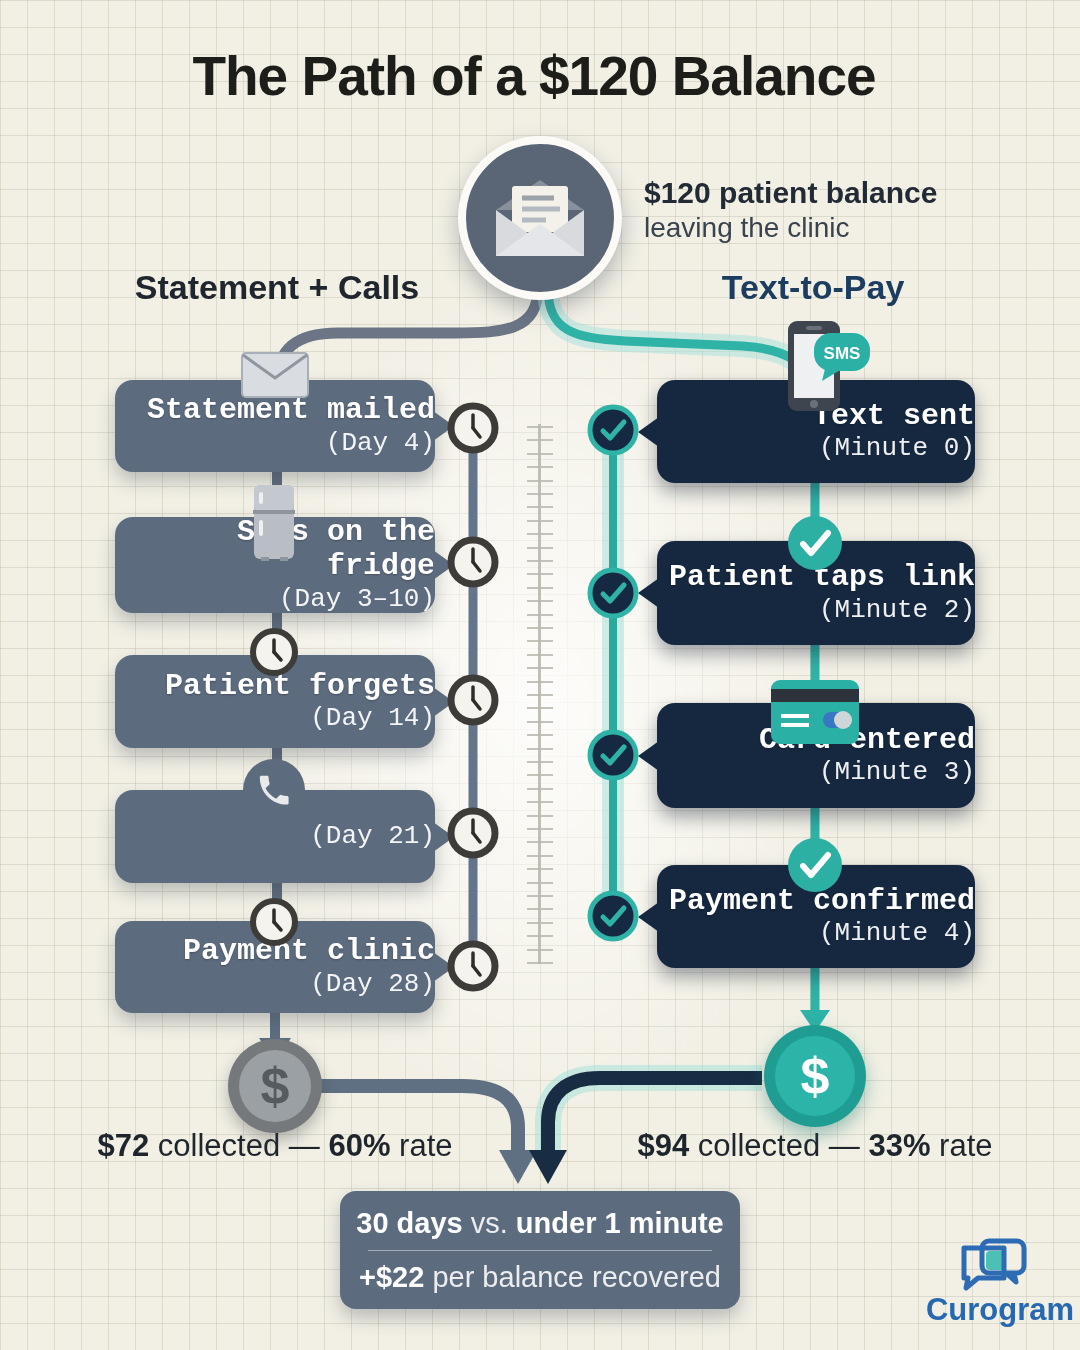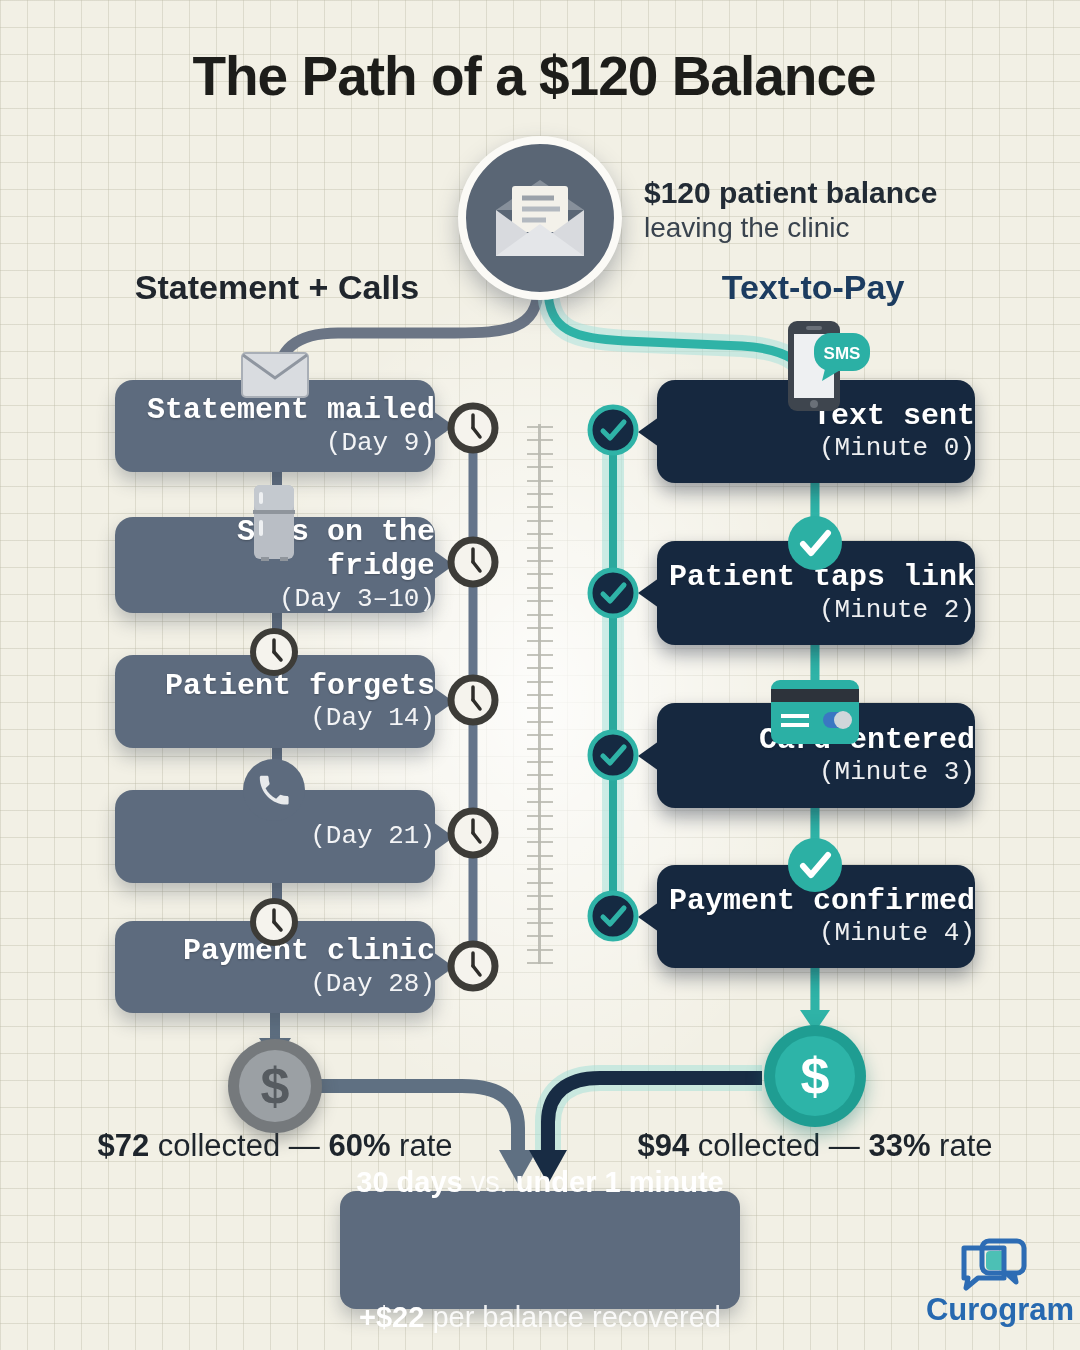--- a/index.html
+++ b/index.html
@@ -50,21 +50,21 @@
   .coin-teal .sym{color:#ffffff;}
   .inner{border-radius:50%;display:flex;align-items:center;justify-content:center;}
   .sym{font-size:52px;font-weight:800;}
 
   .stat{width:430px;text-align:center;top:1128px;font-size:31px;color:#1e252c;font-weight:400;white-space:pre;}
   .stat b{font-weight:800;}
   .stat-left{left:60px;}
   .stat-right{left:600px;}
 
   .summary{left:340px;top:1191px;width:400px;height:118px;background:#5d6b7e;border-radius:16px;
-    box-shadow:0 9px 18px rgba(55,65,80,.30);z-index:2;display:flex;flex-direction:column;justify-content:center;text-align:center;gap:41px;}
+    box-shadow:0 9px 18px rgba(55,65,80,.30);z-index:2;display:flex;flex-direction:column;justify-content:center;text-align:center;}
   .sum-line{font-size:29px;color:#ffffff;white-space:pre;}
   .sum-line b{font-weight:800;}
   .sum-line .lt{font-weight:300;color:rgba(255,255,255,.88);}
   .sum-div{height:1px;background:rgba(255,255,255,.45);margin:10px 28px;}
 
   .brand-name{left:900px;top:1292px;width:200px;text-align:center;font-size:31px;font-weight:800;color:#2769b0;z-index:3;}
 </style>
 </head>
 <body>
 
@@ -115,21 +115,21 @@
     </svg>
   </div>
   <div class="abs intro1">$120 patient balance</div>
   <div class="abs intro2">leaving the clinic</div>
 
   <div class="abs col-header hdr-left">Statement + Calls</div>
   <div class="abs col-header hdr-right">Text-to-Pay</div>
 
   <div class="abs box box-gray" style="top:380px;height:92px;">
     <span class="bt">Statement mailed</span>
-    <span class="bs">(Day 9)</span>
+    <span class="bs">(Day 4)</span>
     <span class="tail-r"></span>
   </div>
   <div class="abs box box-gray" style="top:517px;height:96px;">
     <span class="bt">Sits on the fridge</span>
     <span class="bs">(Day 3–10)</span>
     <span class="tail-r"></span>
   </div>
   <div class="abs box box-gray" style="top:655px;height:93px;">
     <span class="bt">Patient forgets</span>
     <span class="bs">(Day 14)</span>

